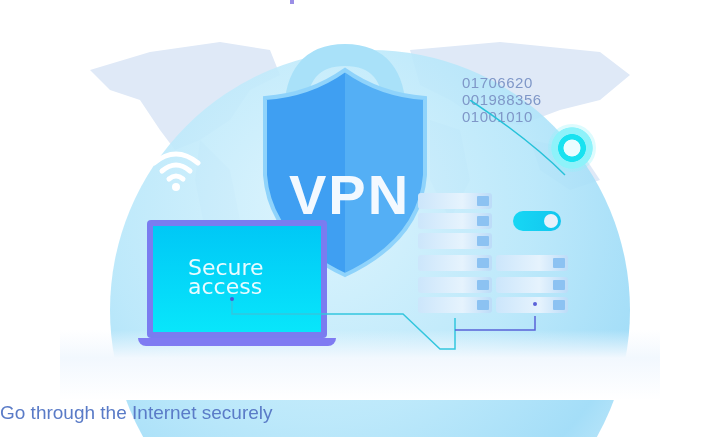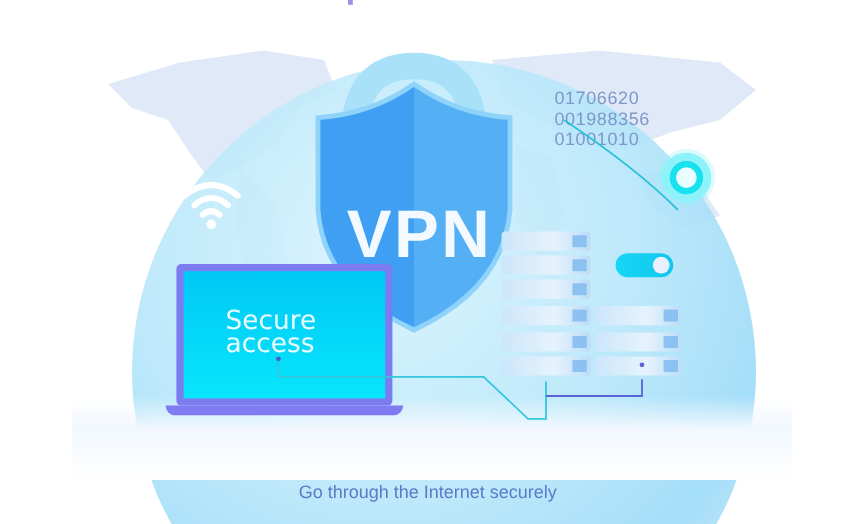--- a/index.html
+++ b/index.html
@@ -8,21 +8,21 @@
   .map{left:80px;top:30px;width:560px;height:300px;}
   .globe{left:110px;top:50px;width:520px;height:520px;border-radius:50%;
     background:radial-gradient(circle at 40% 30%, #d9f3fd 0%, #b5e6fa 45%, #9adaf7 70%, rgba(154,218,247,0.2) 100%);opacity:0.9;}
   .floor{left:60px;top:330px;width:600px;height:70px;
     background:linear-gradient(#ffffff00,#f2f8fe 40%,#ffffff);}
   .binary{left:462px;top:74px;font-family:"Liberation Sans",sans-serif;font-size:15px;line-height:17px;color:#7f97c8;letter-spacing:0.5px;}
   .binary div{white-space:pre;}
   .pulse{left:548px;top:124px;width:48px;height:48px;border-radius:50%;background:radial-gradient(circle,#e9fdff 0 24%,#18e2f0 26% 40%,#8ef2fa 42% 60%,rgba(142,242,250,0.3) 62% 100%);}
   .toggle{left:513px;top:211px;width:48px;height:20px;border-radius:10px;background:linear-gradient(90deg,#17d7f4,#12c6ef);}
   .toggle .knob{position:absolute;right:3px;top:3px;width:14px;height:14px;border-radius:50%;background:#e8f1fb;}
-  .label-caption{left:0;top:402px;width:713px;text-align:center;font-size:15px;color:#5a7bc7;}
+  .label-caption{left:0;top:402px;width:713px;font-size:19px;color:#5a7bc7;}
   .vpn-text{left:289px;top:162px;font-size:56px;font-weight:bold;color:#f3f9ff;letter-spacing:2px;font-family:"Liberation Sans",sans-serif;}
   .laptop{left:147px;top:220px;width:180px;height:118px;border-radius:4px;background:#7a7cf0;}
   .screen{position:absolute;left:6px;top:6px;right:6px;bottom:6px;background:linear-gradient(#00c8f6,#08e6fb);}
   .laptop-base{left:138px;top:338px;width:198px;height:8px;border-radius:0 0 8px 8px;background:#7f7bf2;}
   .secure{left:188px;top:258px;font-size:22px;line-height:19px;color:#e8fbff;font-family:"DejaVu Sans",sans-serif;}
   .server-unit{position:absolute;height:16px;border-radius:3px;background:linear-gradient(90deg,#cce6fb,#e6f3fd 60%,#bcdcf8);}
   .server-unit .led{position:absolute;right:3px;top:3px;width:12px;height:10px;background:#8cc2f2;border-radius:1px;}
   .top-mark{left:290px;top:0;width:4px;height:4px;background:#9b8fe6;}
 </style>
 </head>

